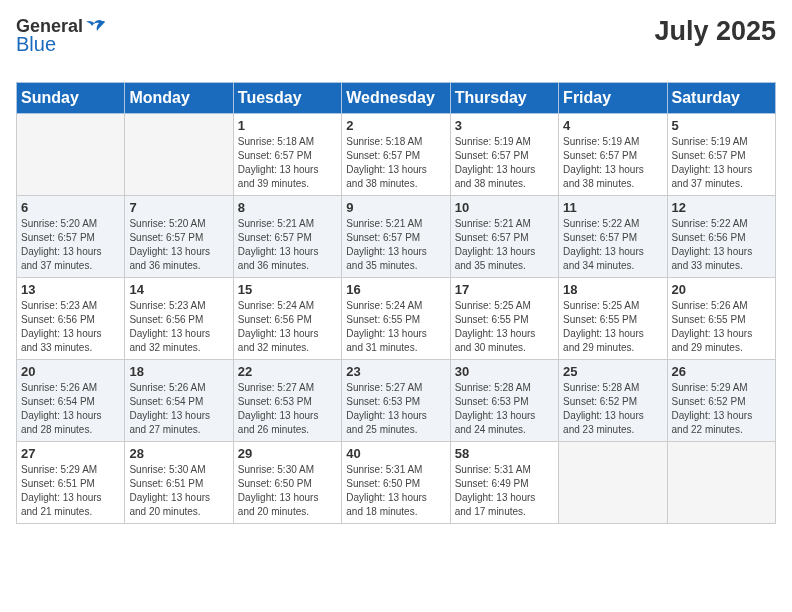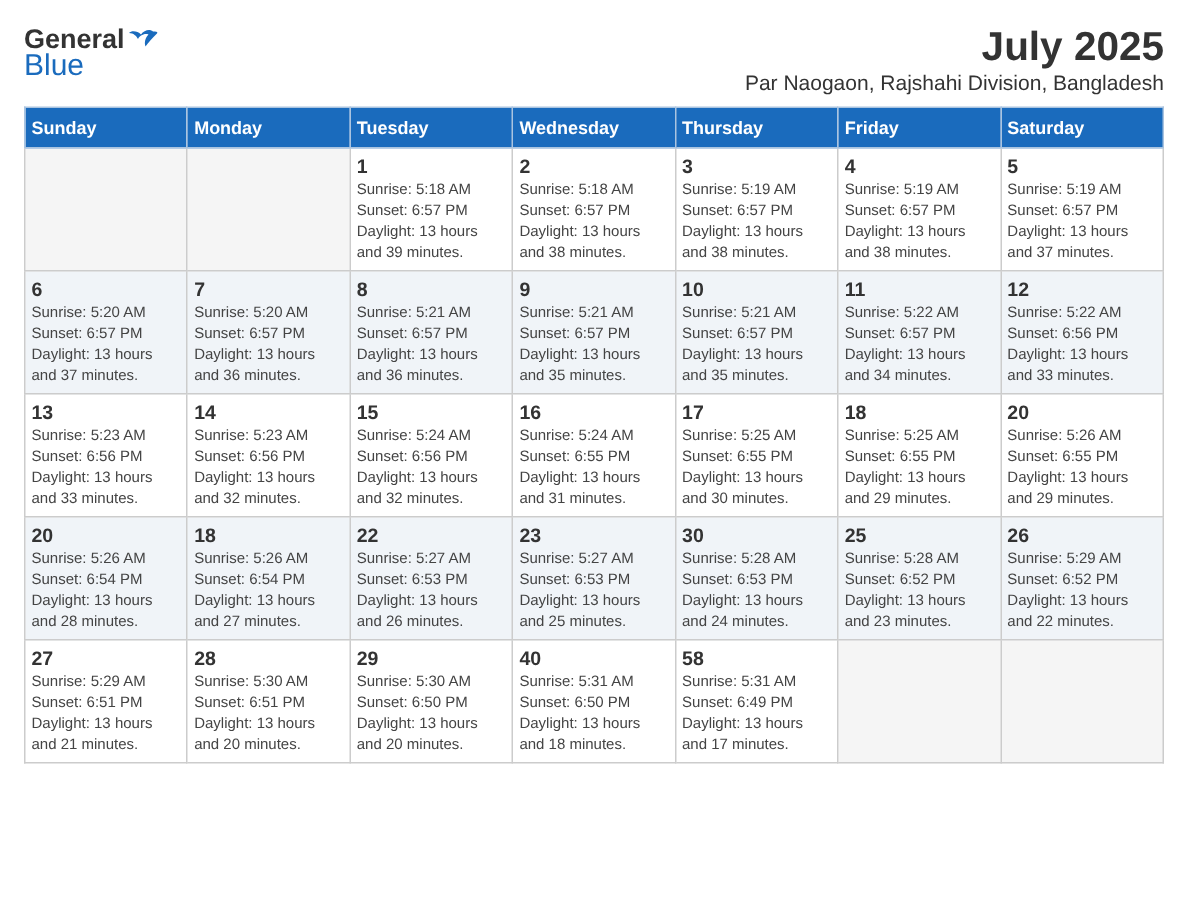--- a/index.html
+++ b/index.html
@@ -7,41 +7,41 @@
       font-family: Arial, sans-serif;
       background: #fff;
       width: 792px;
       min-height: 612px;
       padding: 16px;
     }
     .header {
       display: flex;
       justify-content: space-between;
       align-items: flex-start;
-      margin-bottom: 8px;
+      margin-bottom: 26px;
     }
     .logo {
       display: flex;
       flex-direction: column;
       align-items: flex-start;
     }
     .title-area {
       text-align: right;
     }
     .calendar {
       width: 100%;
       border-collapse: collapse;
       font-size: 11px;
     }
     .calendar th {
       background: #1a6bbd;
       color: #fff;
       padding: 6px 4px;
       text-align: left;
-      font-size: 12px;
+      font-size: 16px;
       font-weight: bold;
       border: 1px solid #aac4e0;
     }
     .calendar td {
       border: 1px solid #ccc;
       vertical-align: top;
       padding: 4px 4px 4px 4px;
       width: 107px;
       min-height: 70px;
       background: #fff;
@@ -75,21 +75,20 @@
     <div style="display:flex;align-items:center;">
       <span style="font-size:18px;font-weight:bold;color:#333;">General</span>
       <svg width="22" height="16" viewBox="0 0 22 16" style="margin:0 1px;">
         <path d="M18 2 C16 0, 12 1, 10 4 C8 2, 4 1, 2 3 C5 3, 7 5, 8 7 C9 5, 12 3, 15 4 C13 6, 12 9, 13 12 C15 9, 18 6, 20 4 C21 3, 22 2, 18 2Z" fill="#1a6bbd"></path>
       </svg>
     </div>
     <span style="font-size:20px;font-weight:normal;color:#1a6bbd;margin-top:-4px;">Blue</span>
   </div>
   <div class="title-area">
     <div style="font-size:27px;font-weight:bold;color:#333;">July 2025</div>
-    <div style="font-size:14px;color:#333;">Par Naogaon, Rajshahi Division, Bangladesh</div>
   </div>
 </div>
 
 <table class="calendar">
   <thead>
     <tr>
     <th>Sunday</th>
         <th>Monday</th>
         <th>Tuesday</th>
         <th>Wednesday</th>

